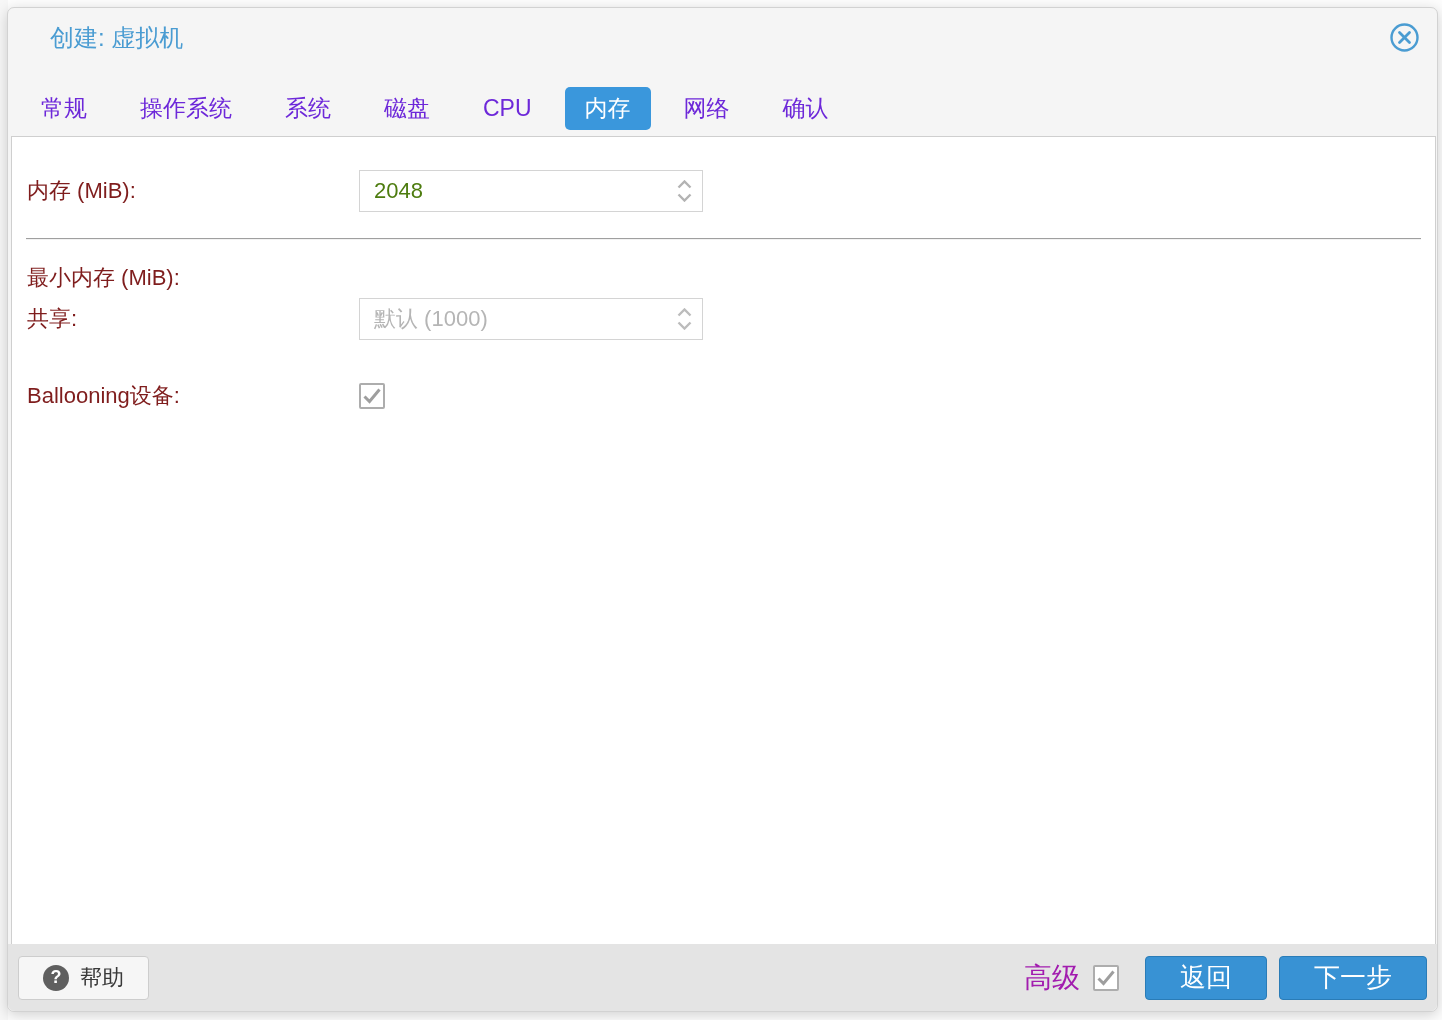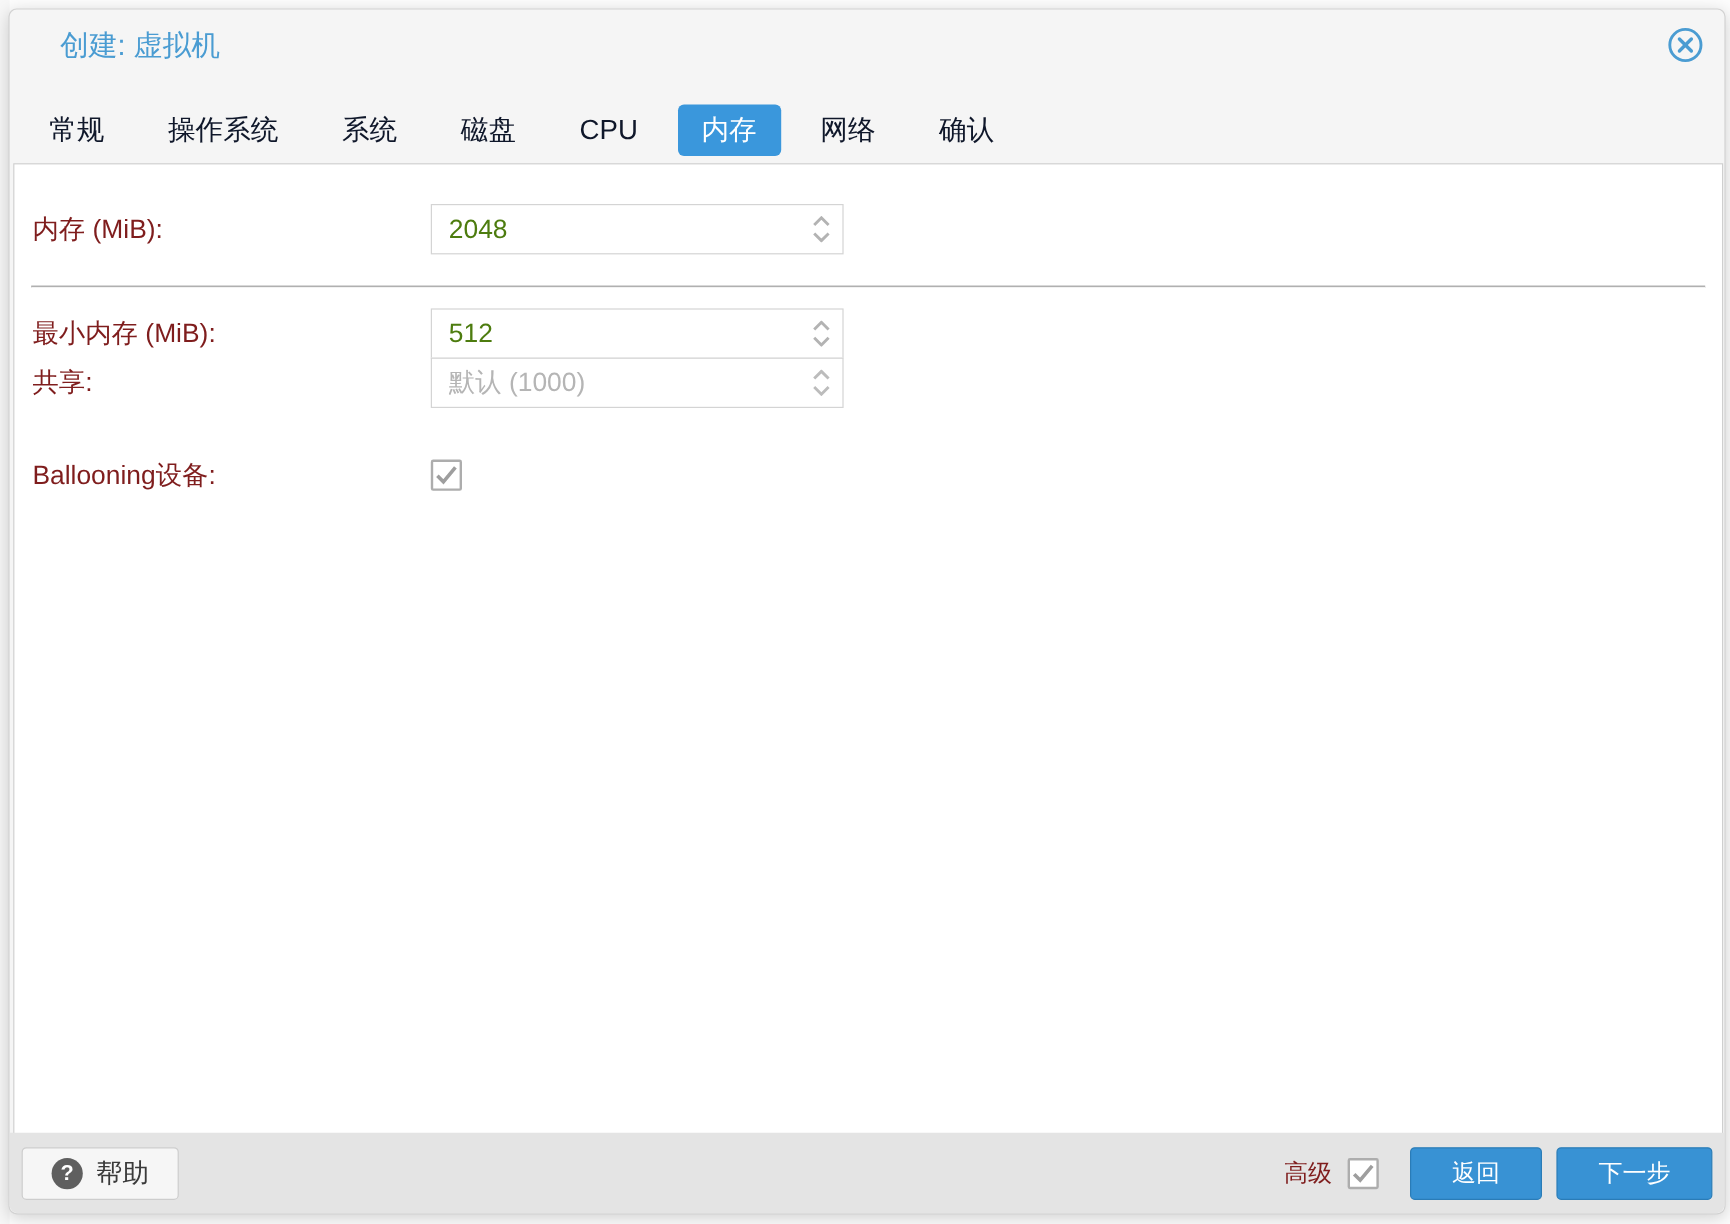--- a/index.html
+++ b/index.html
@@ -33,21 +33,21 @@
     position:absolute; right:17px; top:13px; width:32px; height:32px;
     cursor:pointer; display:flex; align-items:center; justify-content:center;
   }
   .tabs {
     position:absolute; left:13px; top:79px; height:43px;
     display:flex; align-items:stretch;
   }
   .tab {
     padding:0 20px; margin-right:13px;
     display:flex; align-items:center;
-    font-size:23px; color:#0f172a;
+    font-size:23px; color:#6d28d9;
     border-radius:5px; cursor:pointer; white-space:nowrap;
   }
   .tab.active { background:var(--tab-blue); color:#ffffff; }
 
   .content-panel {
     position:absolute; left:3px; top:128px; width:1425px; height:810px;
     background:#ffffff; border:1px solid #cfcfcf;
   }
   .form-row {
     position:absolute; left:0; width:100%; height:42px;
@@ -99,25 +99,25 @@
     font-size:22px; color:#3a3a3a; cursor:pointer;
   }
   .help-icon {
     width:26px; height:26px; border-radius:50%;
     background:#5f5f5f; color:#ffffff;
     font-size:18px; font-weight:bold;
     display:flex; align-items:center; justify-content:center;
   }
   .footer-spacer { flex:1; }
   .advanced-group { display:flex; align-items:center; gap:13px; margin-right:14px; }
-  .advanced-label { font-size:20px; color:#7f1d1d; }
+  .advanced-label { font-size:28px; color:#a21caf; }
   .btn-primary {
     height:44px; padding:0 34px; margin-left:12px;
     background:var(--accent); border:1px solid #2a7cb7; border-radius:4px;
-    color:#ffffff; font-size:20px; cursor:pointer;
+    color:#ffffff; font-size:26px; cursor:pointer;
     display:flex; align-items:center; justify-content:center;
     font-family:"Liberation Sans","DejaVu Sans",sans-serif;
   }
 </style>
 </head>
 <body style="--accent: #3892d4; --tab-blue: #3a97dc; --title-blue: #4a9cd2; --header-bg: #f5f5f5; --footer-bg: #e4e4e4;">
 
 <div class="page-edge"></div>
 
 <div class="dialog">
@@ -157,31 +157,20 @@
               <polyline points="1.5,1.5 7.5,7.5 13.5,1.5" fill="none" stroke="#b3b3b3" stroke-width="2.4"></polyline>
             </svg>
         </div>
       </div>
     </div>
 
     <div class="divider"></div>
 
     <div class="form-row" style="top:120px;">
       <div class="form-label">最小内存 (MiB):</div>
-      <div class="field">
-        <input type="text" value="512" style="">
-        <div class="spin-btns">
-          <svg width="15" height="9" viewBox="0 0 15 9">
-              <polyline points="1.5,7.5 7.5,1.5 13.5,7.5" fill="none" stroke="#b3b3b3" stroke-width="2.4"></polyline>
-            </svg>
-          <svg width="15" height="9" viewBox="0 0 15 9">
-              <polyline points="1.5,1.5 7.5,7.5 13.5,1.5" fill="none" stroke="#b3b3b3" stroke-width="2.4"></polyline>
-            </svg>
-        </div>
-      </div>
     </div>
 
     <div class="form-row" style="top:161px;">
       <div class="form-label">共享:</div>
       <div class="field disabled">
         <input type="text" disabled="" value="默认 (1000)" style="">
         <div class="spin-btns">
           <svg width="15" height="9" viewBox="0 0 15 9">
               <polyline points="1.5,7.5 7.5,1.5 13.5,7.5" fill="none" stroke="#bcbcbc" stroke-width="2.4"></polyline>
             </svg>

